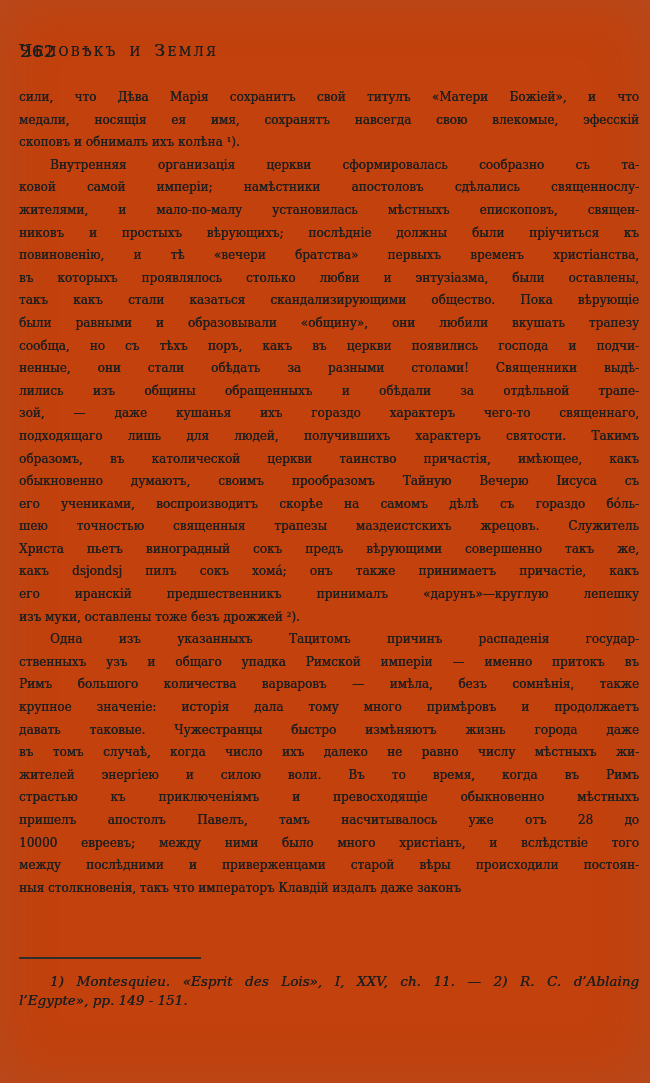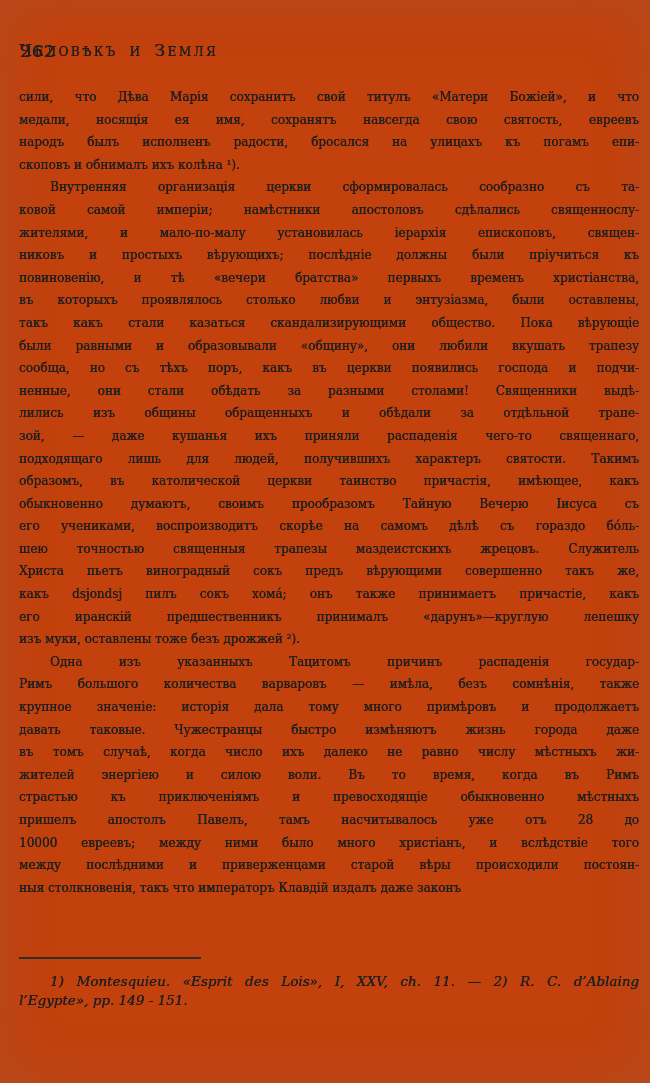--- a/index.html
+++ b/index.html
@@ -69,45 +69,45 @@
 </head>
 <body>
 
 <div class="page">
   <div class="header">
     <span class="pagenum">262</span>
     <span class="title">Человѣкъ и Земля</span>
   </div>
   <div class="bodytext">
       <div class="line">сили, что Дѣва Марія сохранитъ свой титулъ «Матери Божіей», и что</div>
-      <div class="line">медали, носящія ея имя, сохранятъ навсегда свою святость, евреевъ</div>
-      <div class="line">народъ былъ исполненъ радости, бросался на улицахъ къ погамъ епи-</div>
+      <div class="line">медали, носящія ея имя, сохранятъ навсегда свою влекомые, эфесскій</div>
       <div class="line last">скоповъ и обнималъ ихъ колѣна ¹).</div>
       <div class="line indent">Внутренняя организація церкви сформировалась сообразно съ та-</div>
       <div class="line">ковой самой имперіи; намѣстники апостоловъ сдѣлались священнослу-</div>
-      <div class="line">жителями, и мало-по-малу установилась іерархія епископовъ, священ-</div>
+      <div class="line">жителями, и мало-по-малу установилась мѣстныхъ епископовъ, священ-</div>
       <div class="line">никовъ и простыхъ вѣрующихъ; послѣдніе должны были пріучиться къ</div>
       <div class="line">повиновенію, и тѣ «вечери братства» первыхъ временъ христіанства,</div>
       <div class="line">въ которыхъ проявлялось столько любви и энтузіазма, были оставлены,</div>
       <div class="line">такъ какъ стали казаться скандализирующими общество. Пока вѣрующіе</div>
       <div class="line">были равными и образовывали «общину», они любили вкушать трапезу</div>
       <div class="line">сообща, но съ тѣхъ поръ, какъ въ церкви появились господа и подчи-</div>
       <div class="line">ненные, они стали обѣдать за разными столами! Священники выдѣ-</div>
       <div class="line">лились изъ общины обращенныхъ и обѣдали за отдѣльной трапе-</div>
-      <div class="line">зой, — даже кушанья ихъ приняли распаденія чего-то священнаго,</div>
+      <div class="line">зой, — даже кушанья ихъ гораздо характеръ чего-то священнаго,</div>
       <div class="line">подходящаго лишь для людей, получившихъ характеръ святости. Такимъ</div>
       <div class="line">образомъ, въ католической церкви таинство причастія, имѣющее, какъ</div>
       <div class="line">обыкновенно думаютъ, своимъ прообразомъ Тайную Вечерю Іисуса съ</div>
       <div class="line">его учениками, воспроизводитъ скорѣе на самомъ дѣлѣ съ гораздо бо́ль-</div>
       <div class="line">шею точностью священныя трапезы маздеистскихъ жрецовъ. Служитель</div>
       <div class="line">Христа пьетъ виноградный сокъ предъ вѣрующими совершенно такъ же,</div>
       <div class="line">какъ dsjondsj пилъ сокъ хома́; онъ также принимаетъ причастіе, какъ</div>
       <div class="line">его иранскій предшественникъ принималъ «дарунъ»—круглую лепешку</div>
       <div class="line last">изъ муки, оставлены тоже безъ дрожжей ²).</div>
       <div class="line indent">Одна изъ указанныхъ Тацитомъ причинъ распаденія государ-</div>
+      <div class="line">ственныхъ узъ и общаго упадка Римской имперіи — именно притокъ въ</div>
       <div class="line">Римъ большого количества варваровъ — имѣла, безъ сомнѣнія, также</div>
       <div class="line">крупное значеніе: исторія дала тому много примѣровъ и продолжаетъ</div>
       <div class="line">давать таковые. Чужестранцы быстро измѣняютъ жизнь города даже</div>
       <div class="line">въ томъ случаѣ, когда число ихъ далеко не равно числу мѣстныхъ жи-</div>
       <div class="line">жителей энергіею и силою воли. Въ то время, когда въ Римъ</div>
       <div class="line">страстью къ приключеніямъ и превосходящіе обыкновенно мѣстныхъ</div>
       <div class="line">пришелъ апостолъ Павелъ, тамъ насчитывалось уже отъ 28 до</div>
       <div class="line">10000 евреевъ; между ними было много христіанъ, и вслѣдствіе того</div>
       <div class="line">между послѣдними и приверженцами старой вѣры происходили постоян-</div>
       <div class="line last">ныя столкновенія, такъ что императоръ Клавдій издалъ даже законъ</div>

